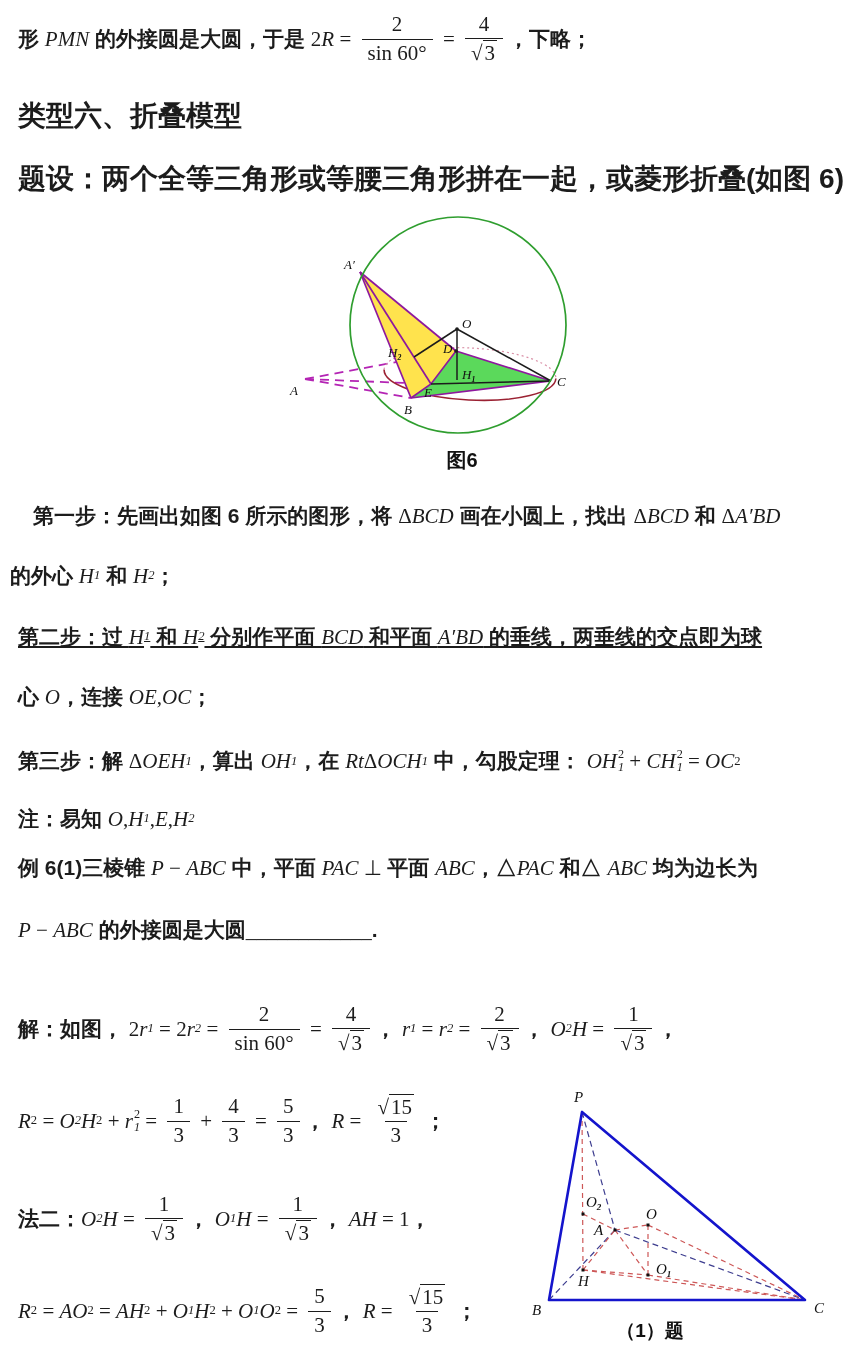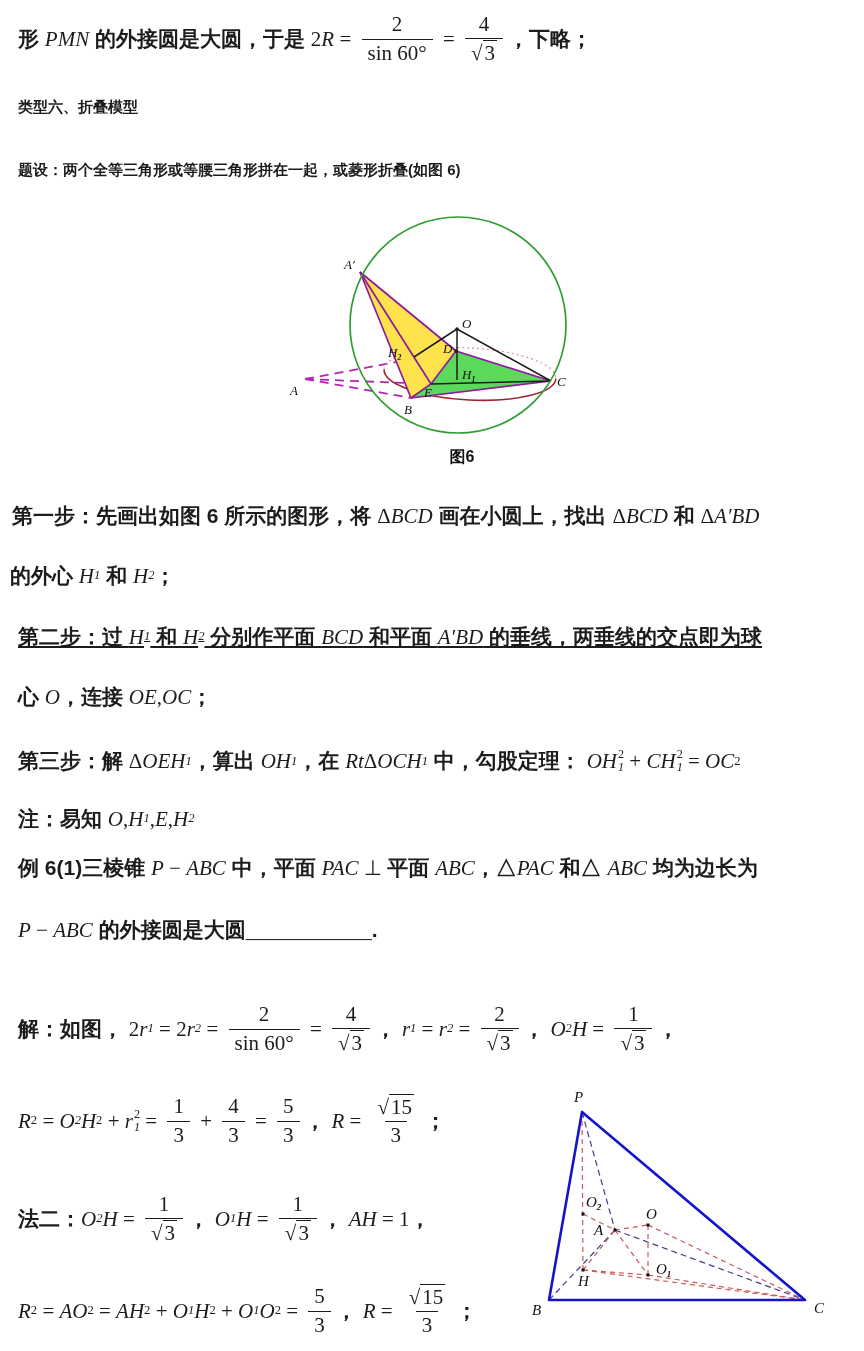--- a/index.html
+++ b/index.html
@@ -1,42 +1,42 @@
 <!DOCTYPE html>
 <html style="--sphere-green: #2f9e2f; --face-yellow: #ffe34d; --face-green: #5bd95b; --fold-purple: #8e189e; --circle-maroon: #9b2233; --dash-magenta: #b424b4; --dot-pink: #d98fa6; --line-black: #1c1c1c; --tri-blue: #1414cc; --dash-red: #cd5757; --dash-navy: #3d3d8f;"><head>
 <meta charset="utf-8">
 <style>
   html,body { margin:0; padding:0; background:#ffffff; }
   #page {
     position:relative; width:864px; height:1351px; background:#fff;
     font-family:"Liberation Sans", sans-serif; color:#1c1c1c; overflow:hidden;
   }
   .tline { position:absolute; display:flex; align-items:center; white-space:pre; font-size:21px; line-height:1.25; }
-  .tline.big { font-size:15px; }
+  .tline.big { font-size:28px; }
   .mt { font-weight:600; }
   .mb { font-weight:700; }
   .mm { font-family:"Liberation Serif", serif; font-weight:400; }
   .mi { font-family:"Liberation Serif", serif; font-style:italic; font-weight:400; }
   sub { font-size:0.60em; vertical-align:-0.35em; font-style:italic; font-family:"Liberation Serif",serif; }
   sup { font-size:0.60em; vertical-align:0.55em; font-style:normal; font-family:"Liberation Serif",serif; }
   .stk { display:inline-flex; flex-direction:column; align-items:flex-start; font-size:0.58em; line-height:1.1;
          font-style:normal; font-family:"Liberation Serif",serif; vertical-align:-0.45em; margin-left:1px; }
   .frac { display:inline-flex; flex-direction:column; align-items:center; margin:0 5px; line-height:1.2;
           font-family:"Liberation Serif",serif; }
   .frac .fn { padding:0 6px 1px; }
   .frac .fd { border-top:1.6px solid #1c1c1c; padding:1px 6px 0; }
   .sqrt { display:inline-flex; align-items:flex-start; font-family:"Liberation Serif",serif; }
   .sqrt .sqsym { font-style:normal; transform:translateY(1px); }
   .sqrt .sqbody { border-top:1.6px solid #1c1c1c; padding:0 2px; }
   .fig { position:absolute; }
   .fig svg { position:absolute; left:0; top:0; }
   .fig-label { position:absolute; font-family:"Liberation Serif",serif; font-style:italic; font-weight:700;
                font-size:13px; line-height:1; color:#111; white-space:nowrap; }
   #fig1 .fig-label { font-size:15px; }
-  .caption { position:absolute; font-weight:700; font-size:16px; text-align:center; color:#111; }
+  .caption { position:absolute; font-weight:700; font-size:20px; text-align:center; color:#111; }
 </style>
 </head>
 <body>
 
 <div id="page">
 
   <div class="tline" style="left:18px; top:8px;  height:62px;"><span class="mt">形 </span><span class="mi">PMN</span><span class="mt"> 的外接圆是大圆，于是 </span><span class="mm">2</span><span class="mi">R</span><span class="mm"> = </span><span class="frac"><span class="fn"><span class="mm">2</span></span><span class="fd"><span class="mm">sin 60°</span></span></span><span class="mm"> = </span><span class="frac"><span class="fn"><span class="mm">4</span></span><span class="fd"><span class="sqrt"><span class="sqsym">√</span><span class="sqbody"><span class="mm">3</span></span></span></span></span><span class="mt">，下略；</span></div>
   <div class="tline big" style="left:18px; top:98px;"><span class="mb">类型六、折叠模型</span></div>
   <div class="tline big" style="left:18px; top:161px;text-align:right;"><span class="mb">题设：两个全等三角形或等腰三角形拼在一起，或菱形折叠(如图 6)</span></div>
 
@@ -83,21 +83,21 @@
       <span class="fig-label" style="left: 136px; top: 150px;"><span class="mi">H</span><sub>2</sub></span>
       <span class="fig-label" style="left: 191px; top: 146px;"><span class="mi">D</span></span>
       <span class="fig-label" style="left: 210px; top: 172px;"><span class="mi">H</span><sub>1</sub></span>
       <span class="fig-label" style="left: 172px; top: 190px;"><span class="mi">E</span></span>
       <span class="fig-label" style="left: 152px; top: 207px;"><span class="mi">B</span></span>
       <span class="fig-label" style="left: 38px; top: 188px;"><span class="mi">A</span></span>
       <span class="fig-label" style="left: 305px; top: 179px;"><span class="mi">C</span></span>
     </div>
   <div class="caption" style="left:252px; top:447px; width:420px;">图6</div>
 
-  <div class="tline" style="left:12px; top:503px;justify-content:flex-end;"><span class="mb">第一步：</span><span class="mt">先画出如图 6 所示的图形，将 </span><span class="mm">Δ</span><span class="mi">BCD</span><span class="mt"> 画在小圆上，找出 </span><span class="mm">Δ</span><span class="mi">BCD</span><span class="mt"> 和 </span><span class="mm">Δ</span><span class="mi">A′BD</span></div>
+  <div class="tline" style="left:33px; top:503px;justify-content:flex-end;"><span class="mb">第一步：</span><span class="mt">先画出如图 6 所示的图形，将 </span><span class="mm">Δ</span><span class="mi">BCD</span><span class="mt"> 画在小圆上，找出 </span><span class="mm">Δ</span><span class="mi">BCD</span><span class="mt"> 和 </span><span class="mm">Δ</span><span class="mi">A′BD</span></div>
   <div class="tline" style="left:10px; top:563px;"><span class="mt">的外心 </span><span class="mi">H</span><sub>1</sub><span class="mt"> 和 </span><span class="mi">H</span><sub>2</sub><span class="mt">；</span></div>
   <div class="tline" style="left:18px; top:624px;text-decoration:underline;"><span class="mb">第二步：</span><span class="mt">过 </span><span class="mi">H</span><sub>1</sub><span class="mt"> 和 </span><span class="mi">H</span><sub>2</sub><span class="mt"> 分别作平面 </span><span class="mi">BCD</span><span class="mt"> 和平面 </span><span class="mi">A′BD</span><span class="mt"> 的垂线，两垂线的交点即为球</span></div>
   <div class="tline" style="left:18px; top:684px;"><span class="mt">心 </span><span class="mi">O</span><span class="mt">，连接 </span><span class="mi">OE</span><span class="mm">,</span><span class="mi">OC</span><span class="mt">；</span></div>
   <div class="tline" style="left:18px; top:748px;"><span class="mb">第三步：</span><span class="mt">解 </span><span class="mm">Δ</span><span class="mi">OEH</span><sub>1</sub><span class="mt">，算出 </span><span class="mi">OH</span><sub>1</sub><span class="mt">，在 </span><span class="mi">Rt</span><span class="mm">Δ</span><span class="mi">OCH</span><sub>1</sub><span class="mt"> 中，勾股定理： </span><span class="mi">OH</span><span class="stk"><span>2</span><span style="font-style: italic;">1</span></span><span class="mm"> + </span><span class="mi">CH</span><span class="stk"><span>2</span><span style="font-style: italic;">1</span></span><span class="mm"> = </span><span class="mi">OC</span><sup>2</sup></div>
   <div class="tline" style="left:18px; top:806px;"><span class="mb">注：</span><span class="mt">易知 </span><span class="mi">O</span><span class="mm">,</span><span class="mi">H</span><sub>1</sub><span class="mm">,</span><span class="mi">E</span><span class="mm">,</span><span class="mi">H</span><sub>2</sub></div>
   <div class="tline" style="left:18px; top:855px;"><span class="mt">例 6(1)三棱锥 </span><span class="mi">P</span><span class="mm"> − </span><span class="mi">ABC</span><span class="mt"> 中，平面 </span><span class="mi">PAC</span><span class="mm"> ⊥ </span><span class="mt">平面 </span><span class="mi">ABC</span><span class="mt">，△</span><span class="mi">PAC</span><span class="mt"> 和△ </span><span class="mi">ABC</span><span class="mt"> 均为边长为</span></div>
   <div class="tline" style="left:18px; top:917px;"><span class="mi">P</span><span class="mm"> − </span><span class="mi">ABC</span><span class="mt"> 的外接圆是大圆</span><span class="mm">____________</span><span class="mt">.</span></div>
   <div class="tline" style="left:18px; top:998px;  height:62px;"><span class="mb">解：</span><span class="mt">如图， </span><span class="mm">2</span><span class="mi">r</span><sub>1</sub><span class="mm"> = 2</span><span class="mi">r</span><sub>2</sub><span class="mm"> = </span><span class="frac"><span class="fn"><span class="mm">2</span></span><span class="fd"><span class="mm">sin 60°</span></span></span><span class="mm"> = </span><span class="frac"><span class="fn"><span class="mm">4</span></span><span class="fd"><span class="sqrt"><span class="sqsym">√</span><span class="sqbody"><span class="mm">3</span></span></span></span></span><span class="mt">， </span><span class="mi">r</span><sub>1</sub><span class="mm"> = </span><span class="mi">r</span><sub>2</sub><span class="mm"> = </span><span class="frac"><span class="fn"><span class="mm">2</span></span><span class="fd"><span class="sqrt"><span class="sqsym">√</span><span class="sqbody"><span class="mm">3</span></span></span></span></span><span class="mt">， </span><span class="mi">O</span><sub>2</sub><span class="mi">H</span><span class="mm"> = </span><span class="frac"><span class="fn"><span class="mm">1</span></span><span class="fd"><span class="sqrt"><span class="sqsym">√</span><span class="sqbody"><span class="mm">3</span></span></span></span></span><span class="mt">，</span></div>
   <div class="tline" style="left:18px; top:1092px; height:58px;"><span class="mi">R</span><sup>2</sup><span class="mm"> = </span><span class="mi">O</span><sub>2</sub><span class="mi">H</span><sup>2</sup><span class="mm"> + </span><span class="mi">r</span><span class="stk"><span>2</span><span style="font-style: italic;">1</span></span><span class="mm"> = </span><span class="frac"><span class="fn"><span class="mm">1</span></span><span class="fd"><span class="mm">3</span></span></span><span class="mm"> + </span><span class="frac"><span class="fn"><span class="mm">4</span></span><span class="fd"><span class="mm">3</span></span></span><span class="mm"> = </span><span class="frac"><span class="fn"><span class="mm">5</span></span><span class="fd"><span class="mm">3</span></span></span><span class="mt">， </span><span class="mi">R</span><span class="mm"> = </span><span class="frac"><span class="fn"><span class="sqrt"><span class="sqsym">√</span><span class="sqbody"><span class="mm">15</span></span></span></span><span class="fd"><span class="mm">3</span></span></span><span class="mt">；</span></div>
   <div class="tline" style="left:18px; top:1190px; height:58px;"><span class="mb">法二：</span><span class="mi">O</span><sub>2</sub><span class="mi">H</span><span class="mm"> = </span><span class="frac"><span class="fn"><span class="mm">1</span></span><span class="fd"><span class="sqrt"><span class="sqsym">√</span><span class="sqbody"><span class="mm">3</span></span></span></span></span><span class="mt">， </span><span class="mi">O</span><sub>1</sub><span class="mi">H</span><span class="mm"> = </span><span class="frac"><span class="fn"><span class="mm">1</span></span><span class="fd"><span class="sqrt"><span class="sqsym">√</span><span class="sqbody"><span class="mm">3</span></span></span></span></span><span class="mt">， </span><span class="mi">AH</span><span class="mm"> = 1</span><span class="mt">，</span></div>
@@ -134,14 +134,15 @@
     <div></div>
   <span class="fig-label" style="left: 44px; top: 8px;"><span class="mi">P</span></span>
       <span class="fig-label" style="left: 2px; top: 221px;"><span class="mi">B</span></span>
       <span class="fig-label" style="left: 284px; top: 219px;"><span class="mi">C</span></span>
       <span class="fig-label" style="left: 56px; top: 113px;"><span class="mi">O</span><sub>2</sub></span>
       <span class="fig-label" style="left: 116px; top: 125px;"><span class="mi">O</span></span>
       <span class="fig-label" style="left: 64px; top: 141px;"><span class="mi">A</span></span>
       <span class="fig-label" style="left: 48px; top: 192px;"><span class="mi">H</span></span>
       <span class="fig-label" style="left: 126px; top: 180px;"><span class="mi">O</span><sub>1</sub></span>
     </div>
+  <div class="caption" style="left:530px; top:1318px; width:240px; font-size:19px;">（1）题</div>
 
 </div>
 
 </body></html>

